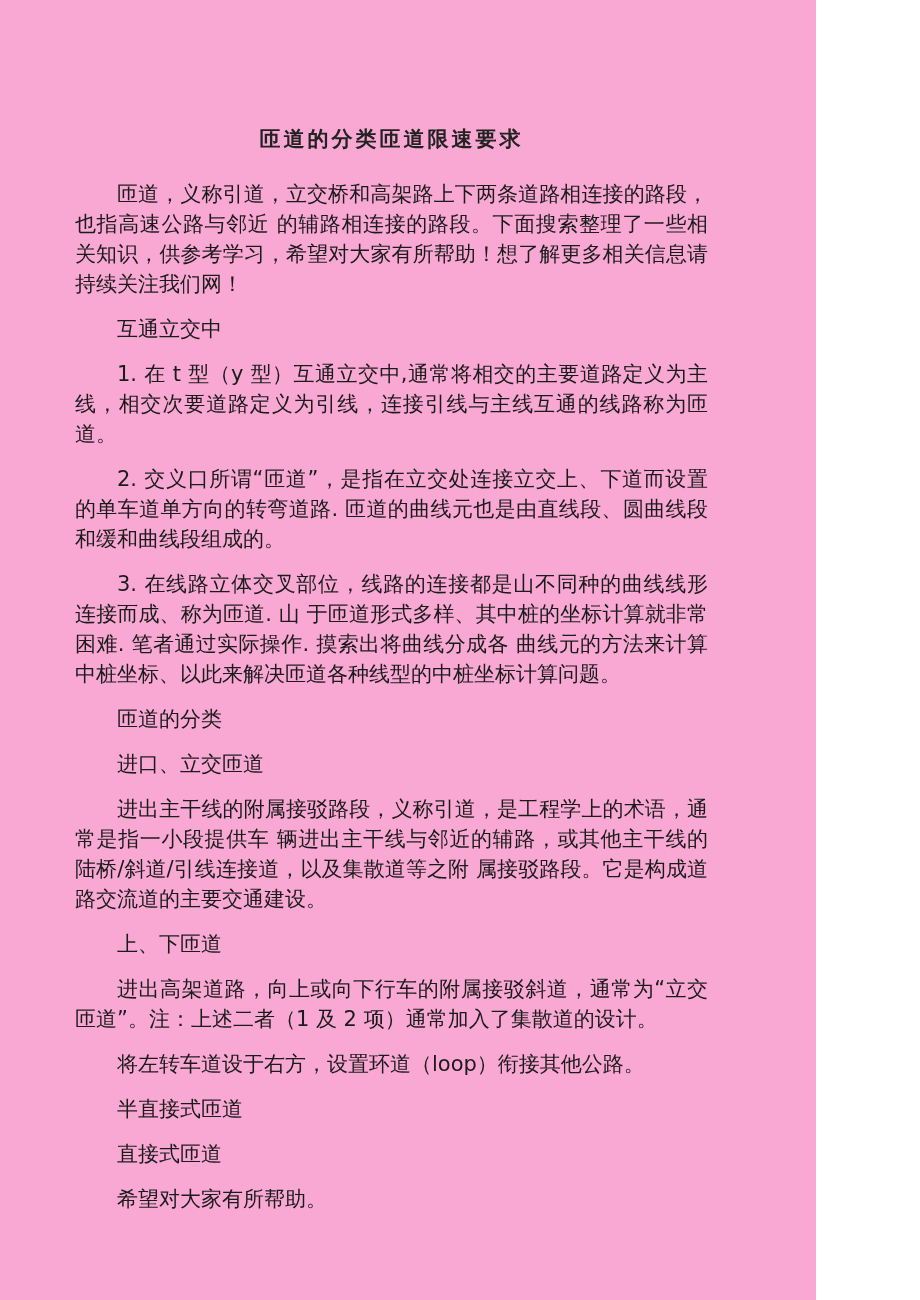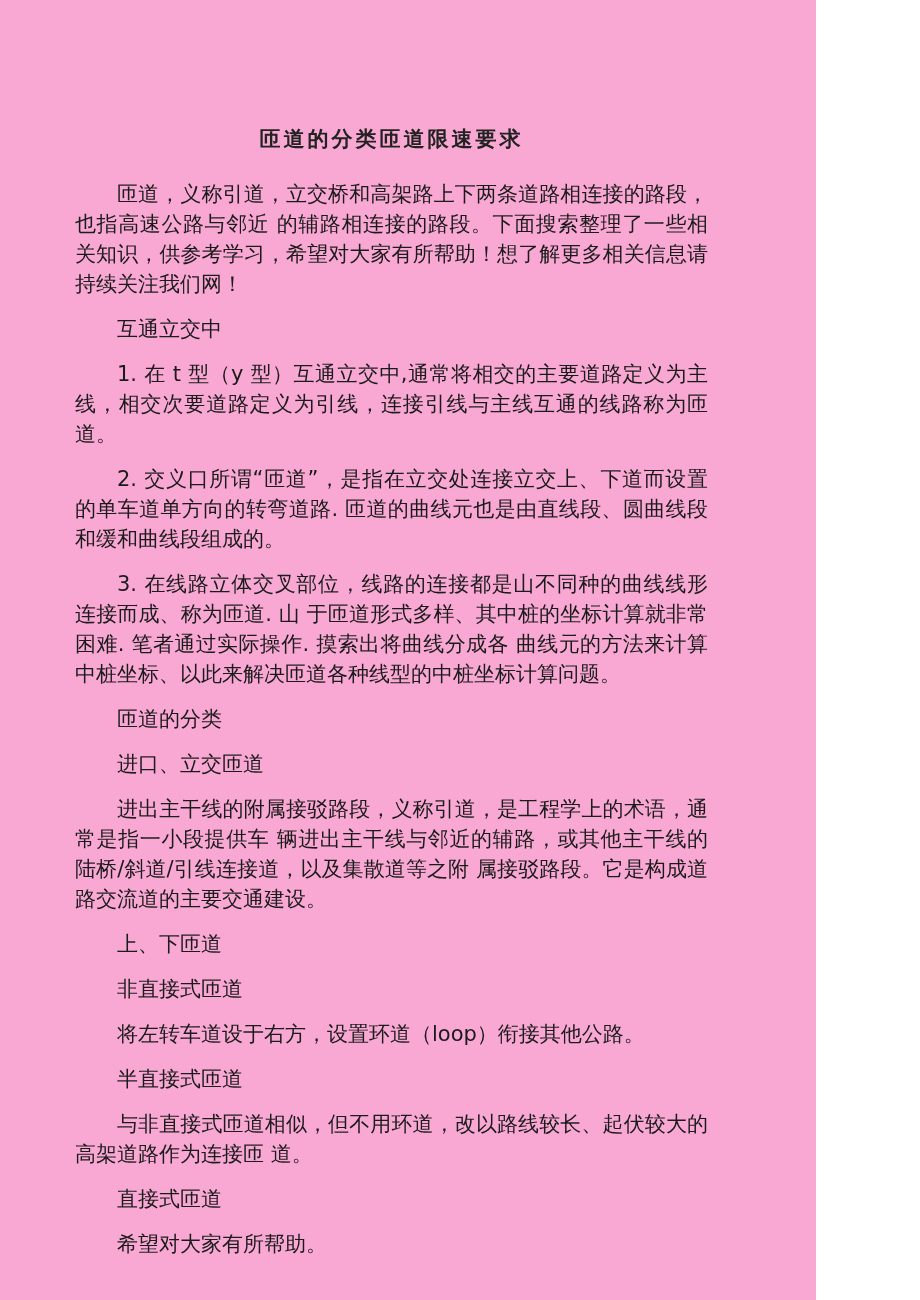--- a/index.html
+++ b/index.html
@@ -56,22 +56,21 @@
   <p class="para">1. 在 t 型（y 型）互通立交中,通常将相交的主要道路定义为主线，相交次要道路定义为引线，连接引线与主线互通的线路称为匝道。</p>
   <p class="para">2. 交义口所谓“匝道”，是指在立交处连接立交上、下道而设置的单车道单方向的转弯道路. 匝道的曲线元也是由直线段、圆曲线段和缓和曲线段组成的。</p>
   <p class="para">3. 在线路立体交叉部位，线路的连接都是山不同种的曲线线形连接而成、称为匝道. 山 于匝道形式多样、其中桩的坐标计算就非常困难. 笔者通过实际操作. 摸索出将曲线分成各 曲线元的方法来计算中桩坐标、以此来解决匝道各种线型的中桩坐标计算问题。</p>
 
   <p class="heading">匝道的分类</p>
 
   <p class="heading">进口、立交匝道</p>
   <p class="para">进出主干线的附属接驳路段，义称引道，是工程学上的术语，通常是指一小段提供车 辆进出主干线与邻近的辅路，或其他主干线的陆桥/斜道/引线连接道，以及集散道等之附 属接驳路段。它是构成道路交流道的主要交通建设。</p>
 
   <p class="heading">上、下匝道</p>
+  <p class="para">进出高架道路，向上或向下行车的附属接驳斜道，通常为“立交匝道”。注：上述二者（1 及 2 项）通常加入了集散道的设计。</p>
 
-  <p class="heading">非直接式匝道</p>
   <p class="para">将左转车道设于右方，设置环道（loop）衔接其他公路。</p>
 
   <p class="heading">半直接式匝道</p>
-  <p class="para">与非直接式匝道相似，但不用环道，改以路线较长、起伏较大的高架道路作为连接匝 道。</p>
 
   <p class="heading">直接式匝道</p>
   <p class="para">希望对大家有所帮助。</p>
 </div>
 
 </body></html>

